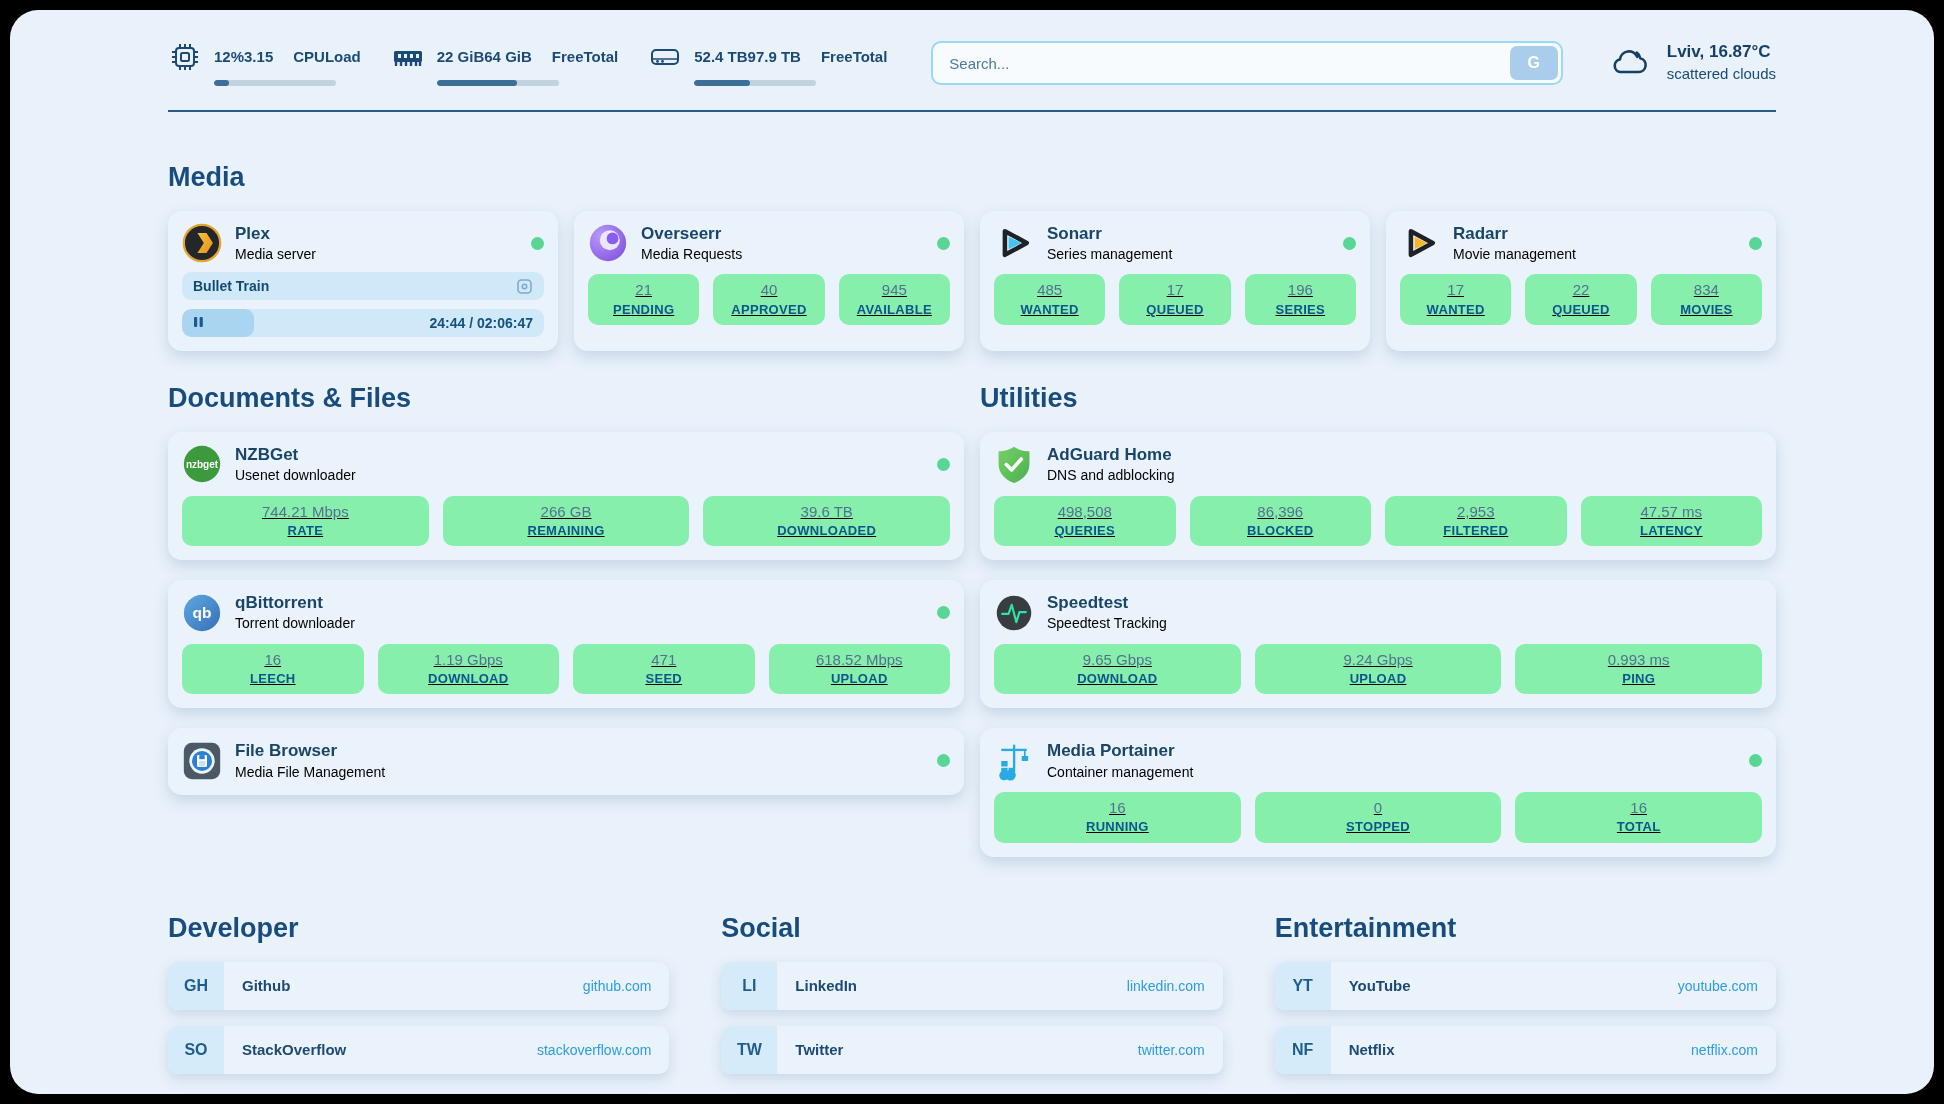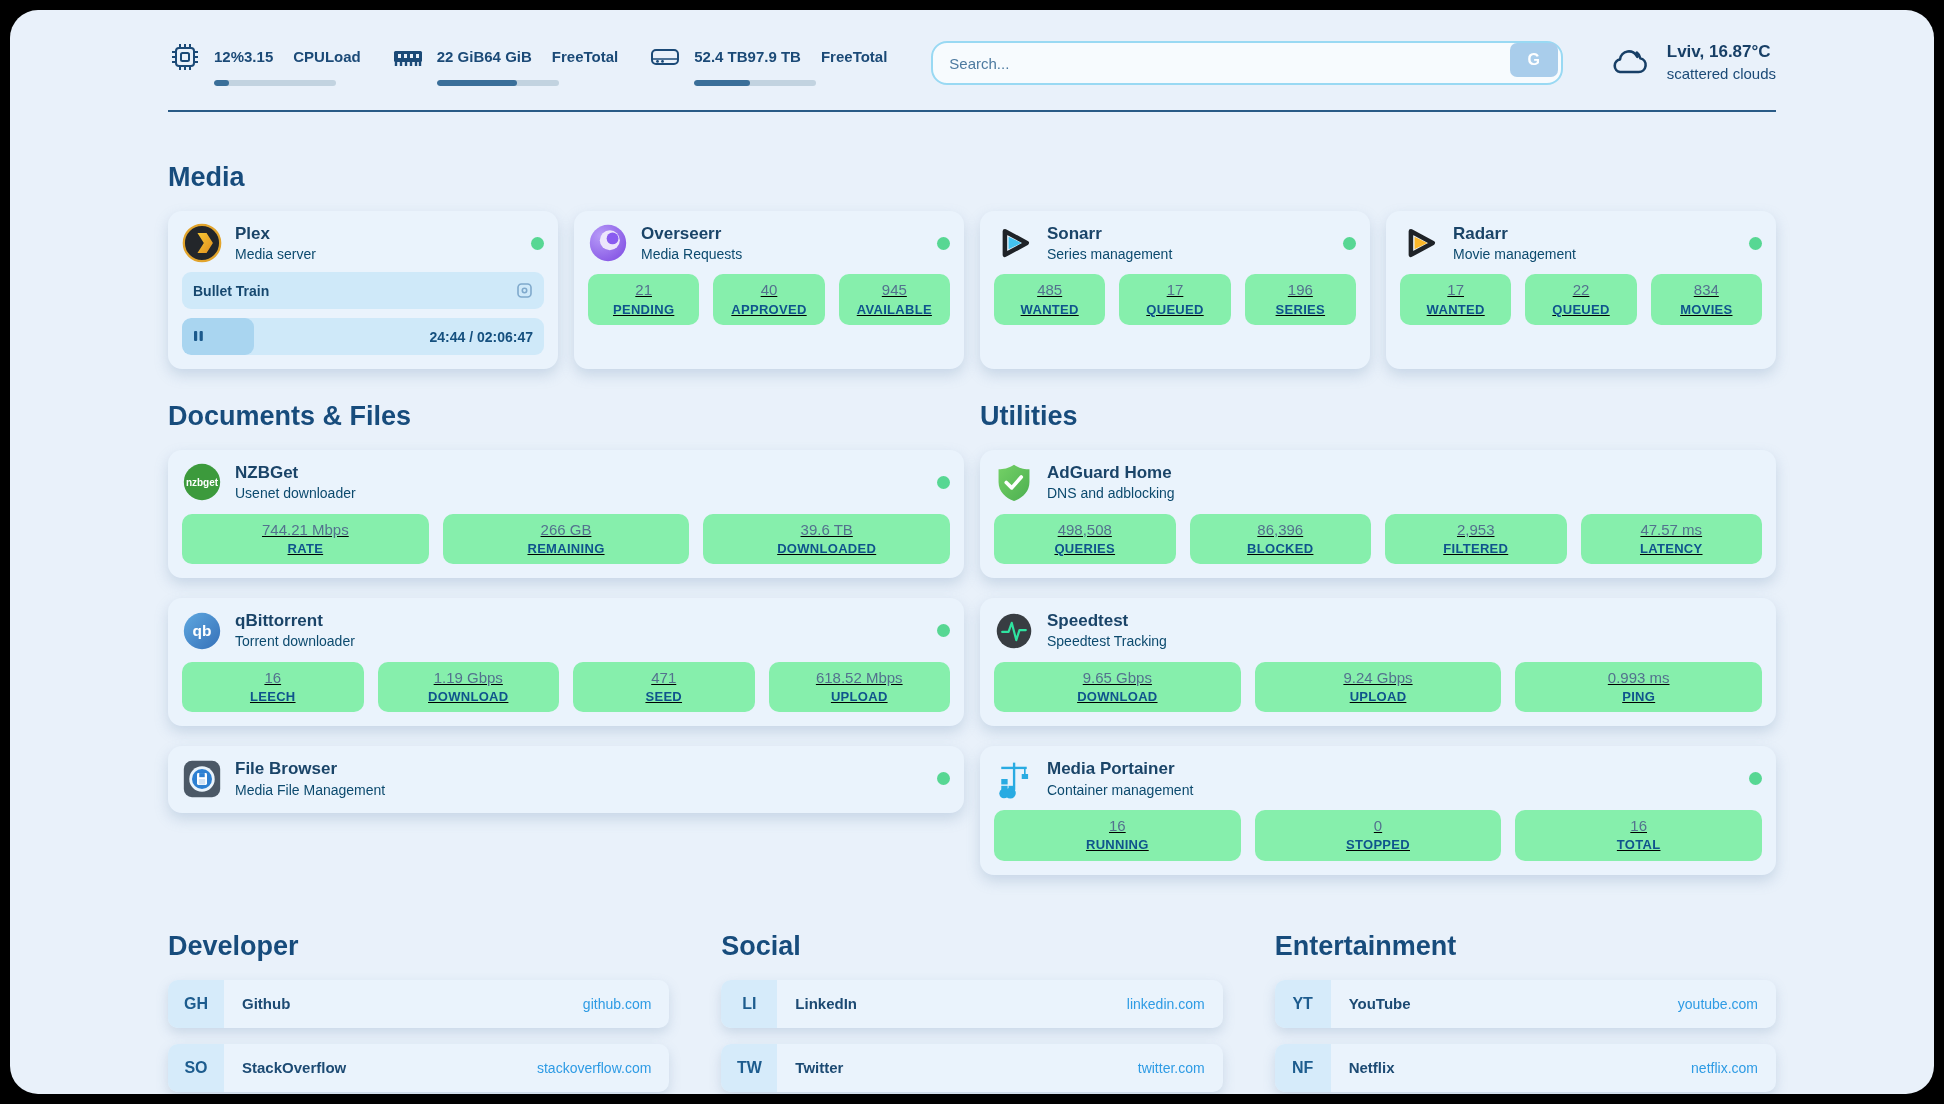--- a/index.html
+++ b/index.html
@@ -23,21 +23,21 @@
   .res { display:flex; flex-direction:column; }
   .res-top { display:flex; align-items:center; gap:12px; }
   .res-icon { width:34px; height:34px; flex:0 0 34px; display:flex; align-items:center; justify-content:center; }
   .res-cols { display:flex; gap:20px; }
   .res-col { display:flex; line-height:1.3; }
   .res-col span { font-size:15px; font-weight:600; color:#1b4a77; white-space:nowrap; }
   .res-bar { margin:6px 0 0 46px; width:122px; height:6px; border-radius:3px; background:#c2d3e0; overflow:hidden; }
   .res-fill { height:100%; border-radius:3px; background:#3a6f99; }
 
   .searchwrap { flex:1; margin:0 44px; position:relative; height:44px;
-    border:2px solid #99d9f3; border-radius:16px; background:#f7fbfe; display:flex; }
+    border:2px solid #99d9f3; border-radius:10px; background:#f7fbfe; display:flex; align-items:center; }
   .searchwrap input { flex:1; border:none; outline:none; background:transparent;
     font-family:"Liberation Sans", sans-serif; font-size:15px; color:#1b4a77; padding:0 16px; }
   .searchwrap input::placeholder { color:#4d7aa0; }
   .search-btn { width:48px; height:34px; margin-right:3px; border:none; border-radius:7px;
     background:#a9cdeb; color:#fff; font-family:"Liberation Sans",sans-serif;
     font-size:16px; font-weight:700; cursor:pointer; }
 
   .weather { display:flex; align-items:center; gap:14px; }
   .weather-txt { display:flex; flex-direction:column; line-height:1.35; }
   .weather-loc { font-size:17px; font-weight:700; color:#173f66; }
@@ -49,30 +49,30 @@
   .section-title { font-size:27px; font-weight:700; color:#174c7c; margin-bottom:18px; }
   .media-section { margin-top:50px; }
   .media-grid { display:grid; grid-template-columns:repeat(4,1fr); gap:16px; }
 
   .card { background:#eaf3fc; border-radius:14px; padding:12px 14px 14px;
     box-shadow:0 6px 14px rgba(110,145,180,.28); }
   .card-head { display:flex; align-items:center; gap:13px; }
   .app-icon { width:40px; height:40px; flex:0 0 40px; }
   .head-txt { display:flex; flex-direction:column; line-height:1.3; }
   .app-title { font-size:17px; font-weight:700; color:#1a4468; }
-  .app-sub { font-size:14px; color:#0c4a6e;text-align:right; }
+  .app-sub { font-size:14px; color:#000000;text-align:right; }
   .dot { width:13px; height:13px; border-radius:50%; background:#57d793; margin-left:auto; align-self:center; }
 
   .stats { display:flex; gap:14px; margin-top:11px; }
   .stat { flex:1; background:#86efac; border-radius:10px; padding:6px 4px 7px; text-align:center; line-height:1.35;text-decoration:underline; }
   .stat-val { font-size:15px; color:#53718e; }
   .stat-lbl { font-size:13px; font-weight:700; color:#0f548c; letter-spacing:.3px; }
 
   
-  .plex-row { margin-top:9px; height:37px; background:#cfe9f9; border-radius:9px;
+  .plex-row { margin-top:9px; height:28px; background:#cfe9f9; border-radius:9px;
     display:flex; align-items:center; padding:0 11px;gap:25px; }
   .plex-title { font-size:14px; font-weight:600; color:#16486f; }
   .plex-row .rowicon { margin-left:auto; display:flex; }
   .plex-progress { position:relative; overflow:hidden; }
   .plex-fill { position:absolute; left:0; top:0; bottom:0; background:#a9d5f0; border-radius:9px;
     display:flex; align-items:center; padding-left:11px; }
   .plex-time { margin-left:auto; font-size:14px; font-weight:700; color:#15507f; position:relative; }
 
   
   .mid-grid { display:grid; grid-template-columns:1fr 1fr; gap:16px; margin-top:32px; }

